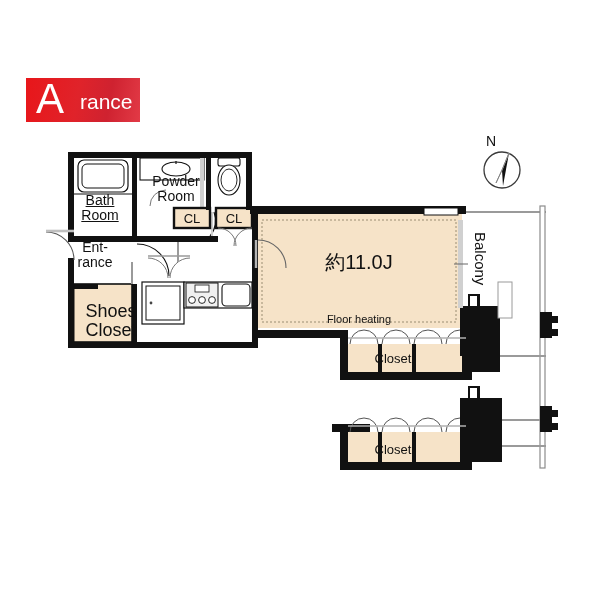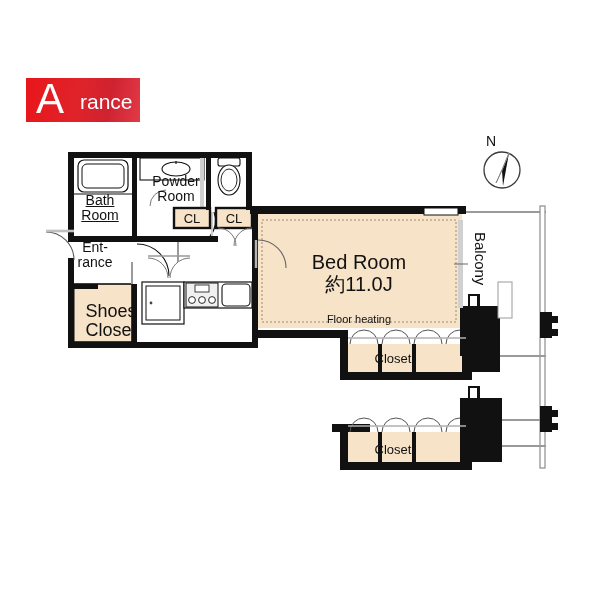--- a/index.html
+++ b/index.html
@@ -364,21 +364,20 @@
     <div>rance</div>
   </div>
 
   <div class="lbl lbl-shoes">
     <div>Shoes</div>
     <div>Closet</div>
   </div>
 
 
   <div class="lbl lbl-bed">
-    <div>Bed Room</div>
     <div>約11.0J</div>
   </div>
 
   <div class="lbl lbl-floorh">Floor heating</div>
 
   <div class="lbl lbl-closet1">Closet</div>
   <div class="lbl lbl-closet2">Closet</div>
 
   <div class="lbl lbl-cl1">CL</div>
   <div class="lbl lbl-cl2">CL</div>

